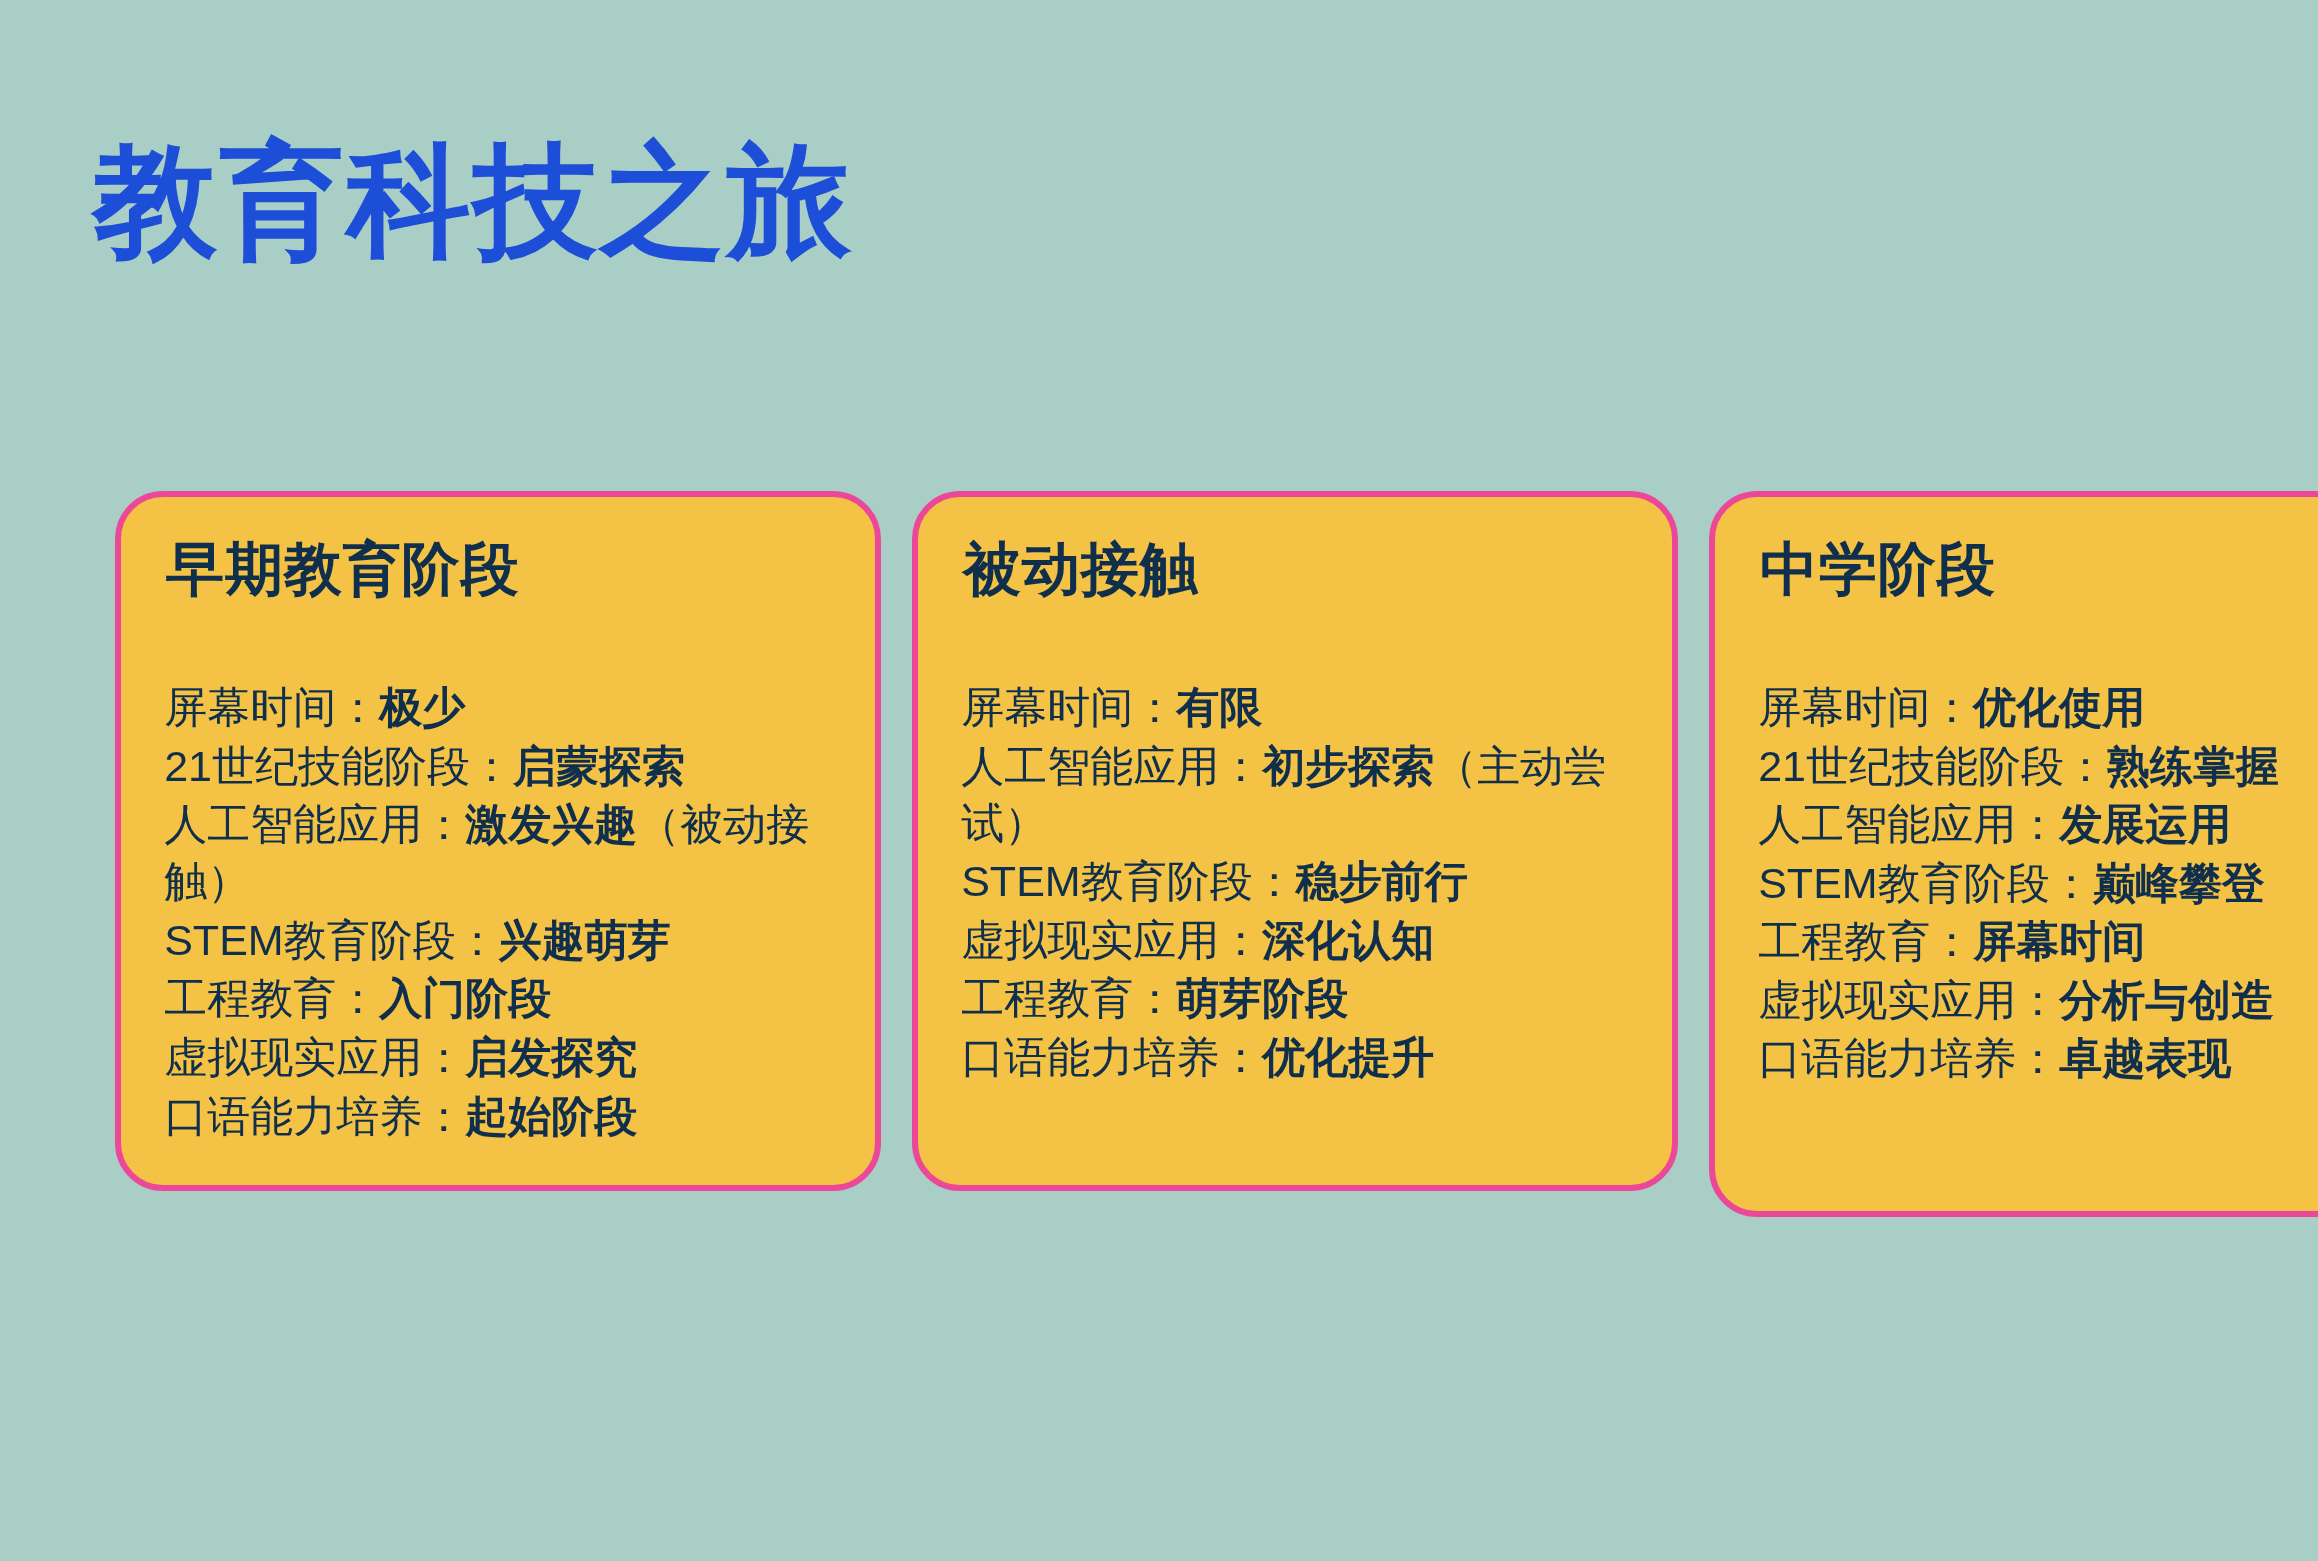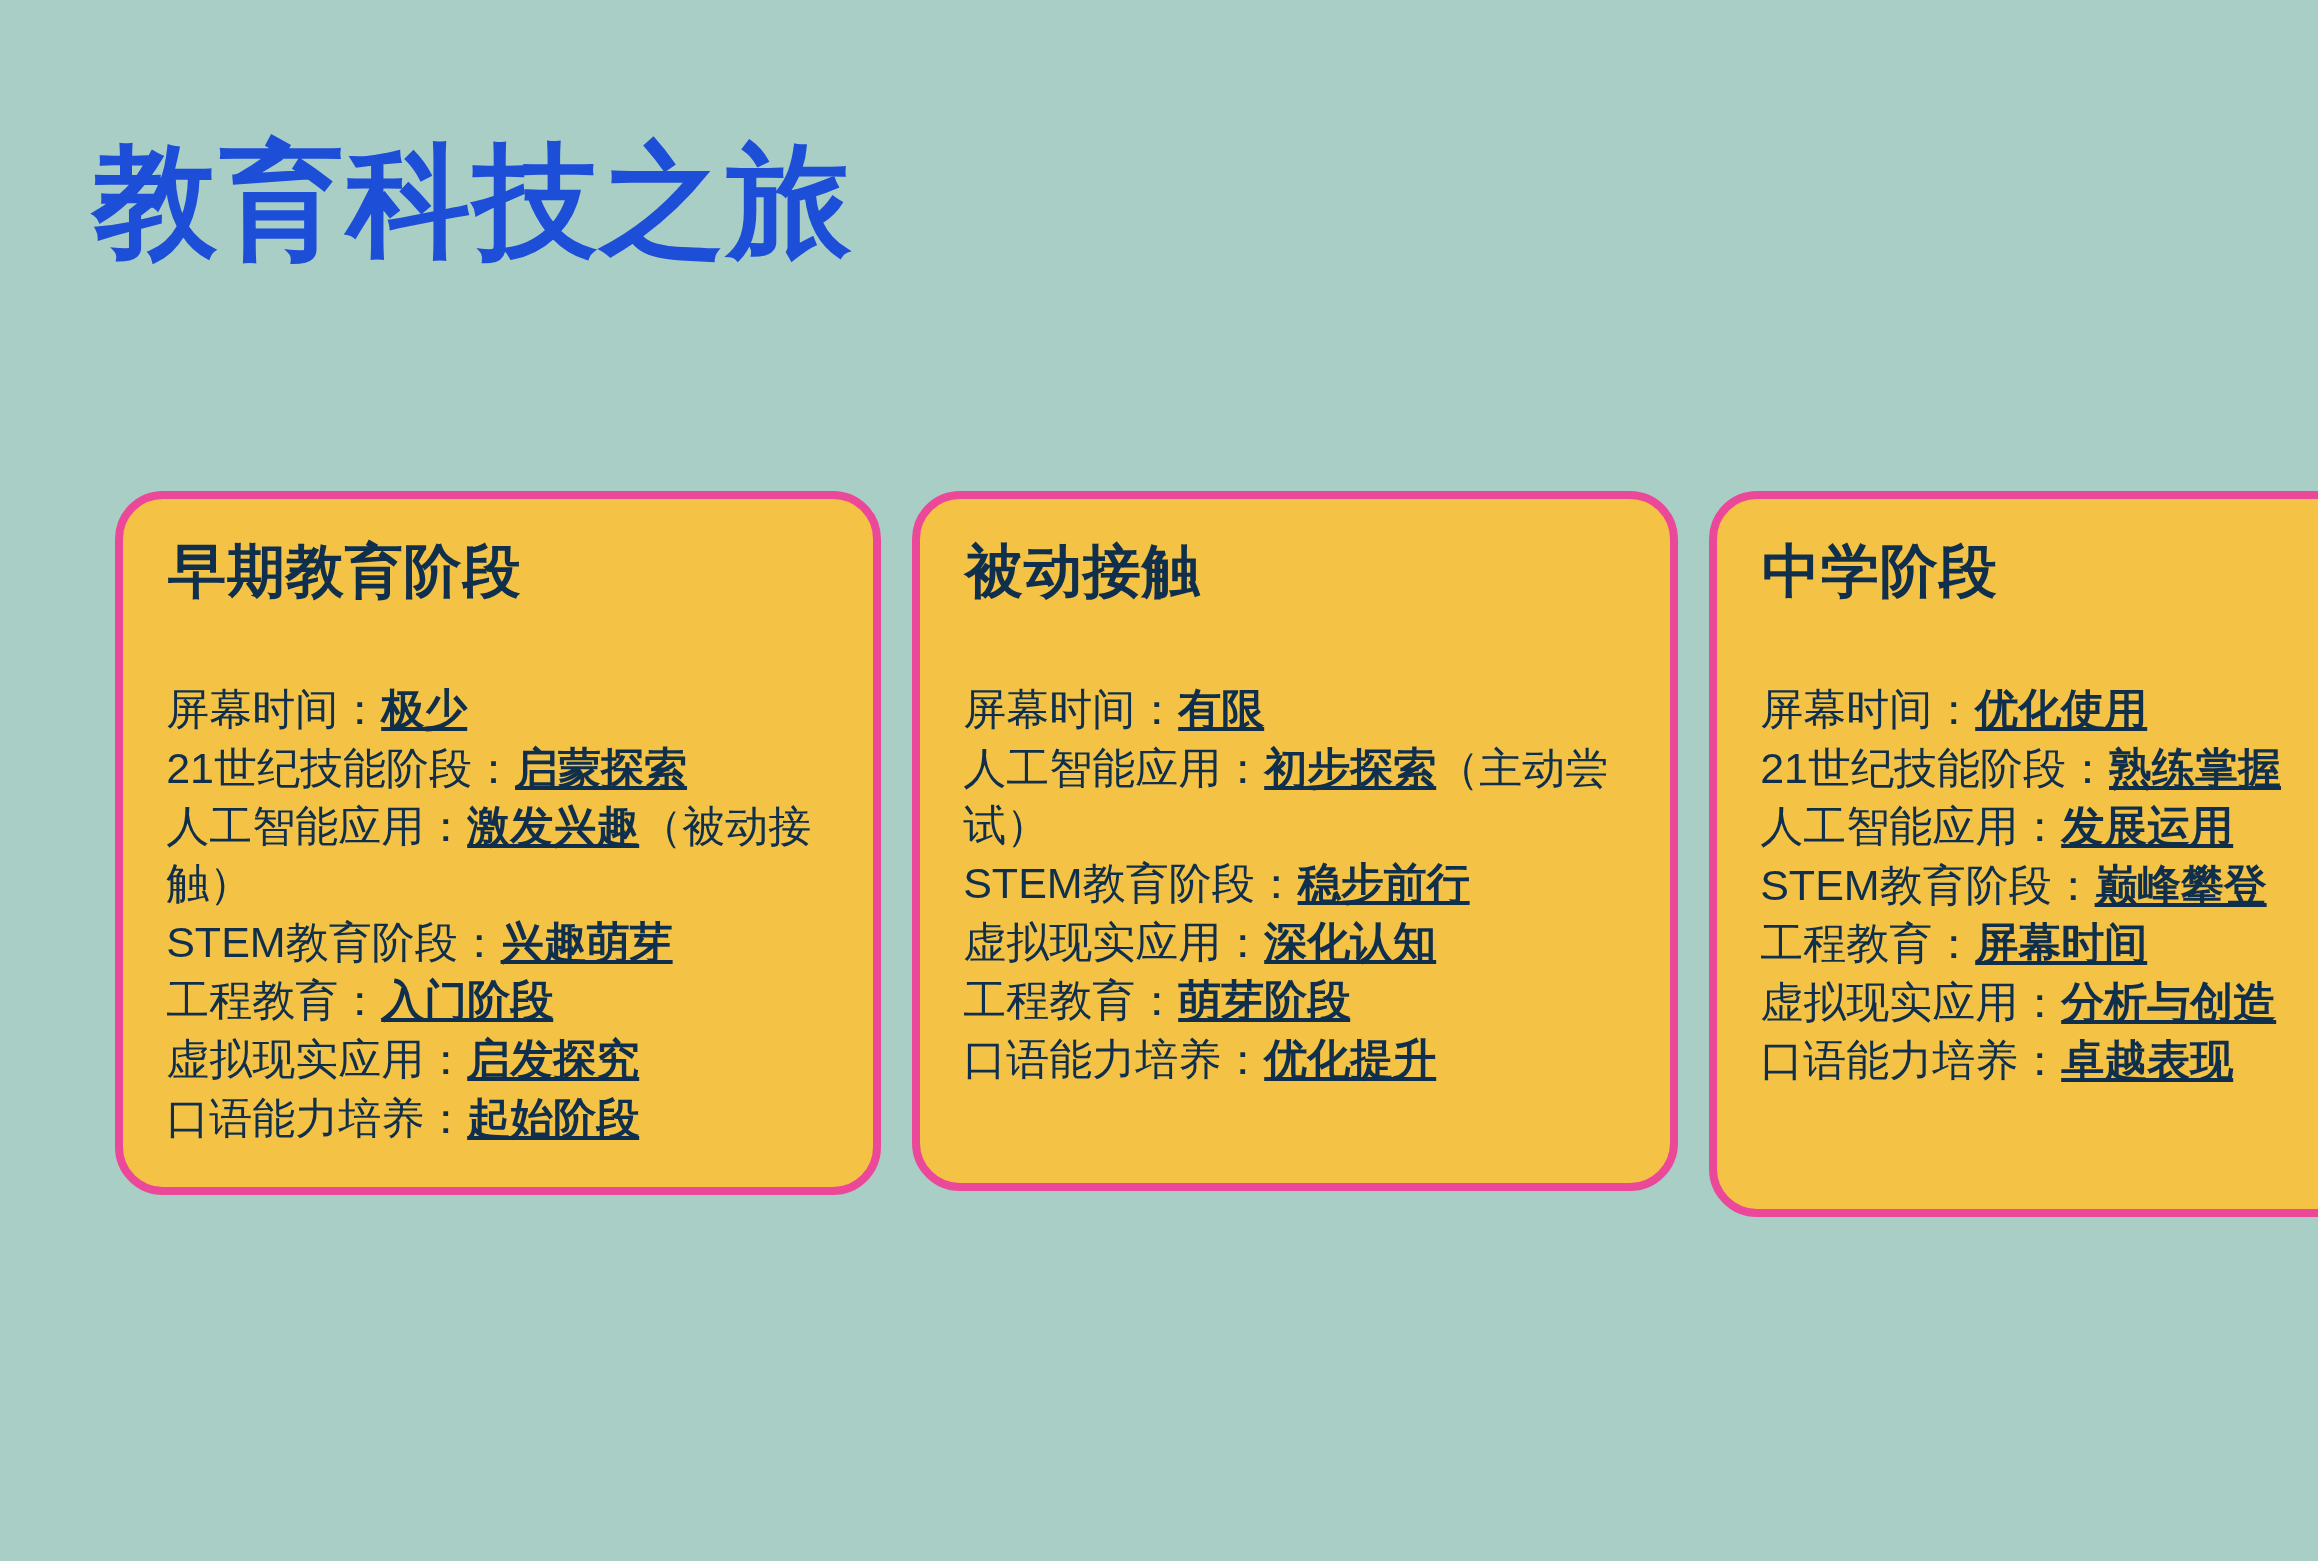--- a/index.html
+++ b/index.html
@@ -40,21 +40,21 @@
     top: 491px;
     width: 2360px;
     display: flex;
     gap: 31px;
     align-items: flex-start;
   }
 
   .card {
     flex: 1 1 0;
     background: #f4c244;
-    border: 8px solid #ec4899;
+    border: 6px solid #ec4899;
     border-radius: 48px;
     box-sizing: border-box;
     padding: 30px 33px 39px 33px;
     min-height: 700px;
   }
   .card.tall {
     min-height: 726px;
   }
 
   .card-title {
@@ -75,21 +75,20 @@
   .card-list li {
     font-size: 43px;
     line-height: 1.33;
     color: #0f2f4c;
     font-weight: 400;
     letter-spacing: 0px;
     margin: 0 0 1.4px 0;
   }
   .card-list li .val {
     font-weight: 700;
-    text-decoration: underline;
   }
   .card-list li .note {
     font-weight: 400;
   }
 </style>
 </head>
 <body>
 
 <div id="slide">
 

